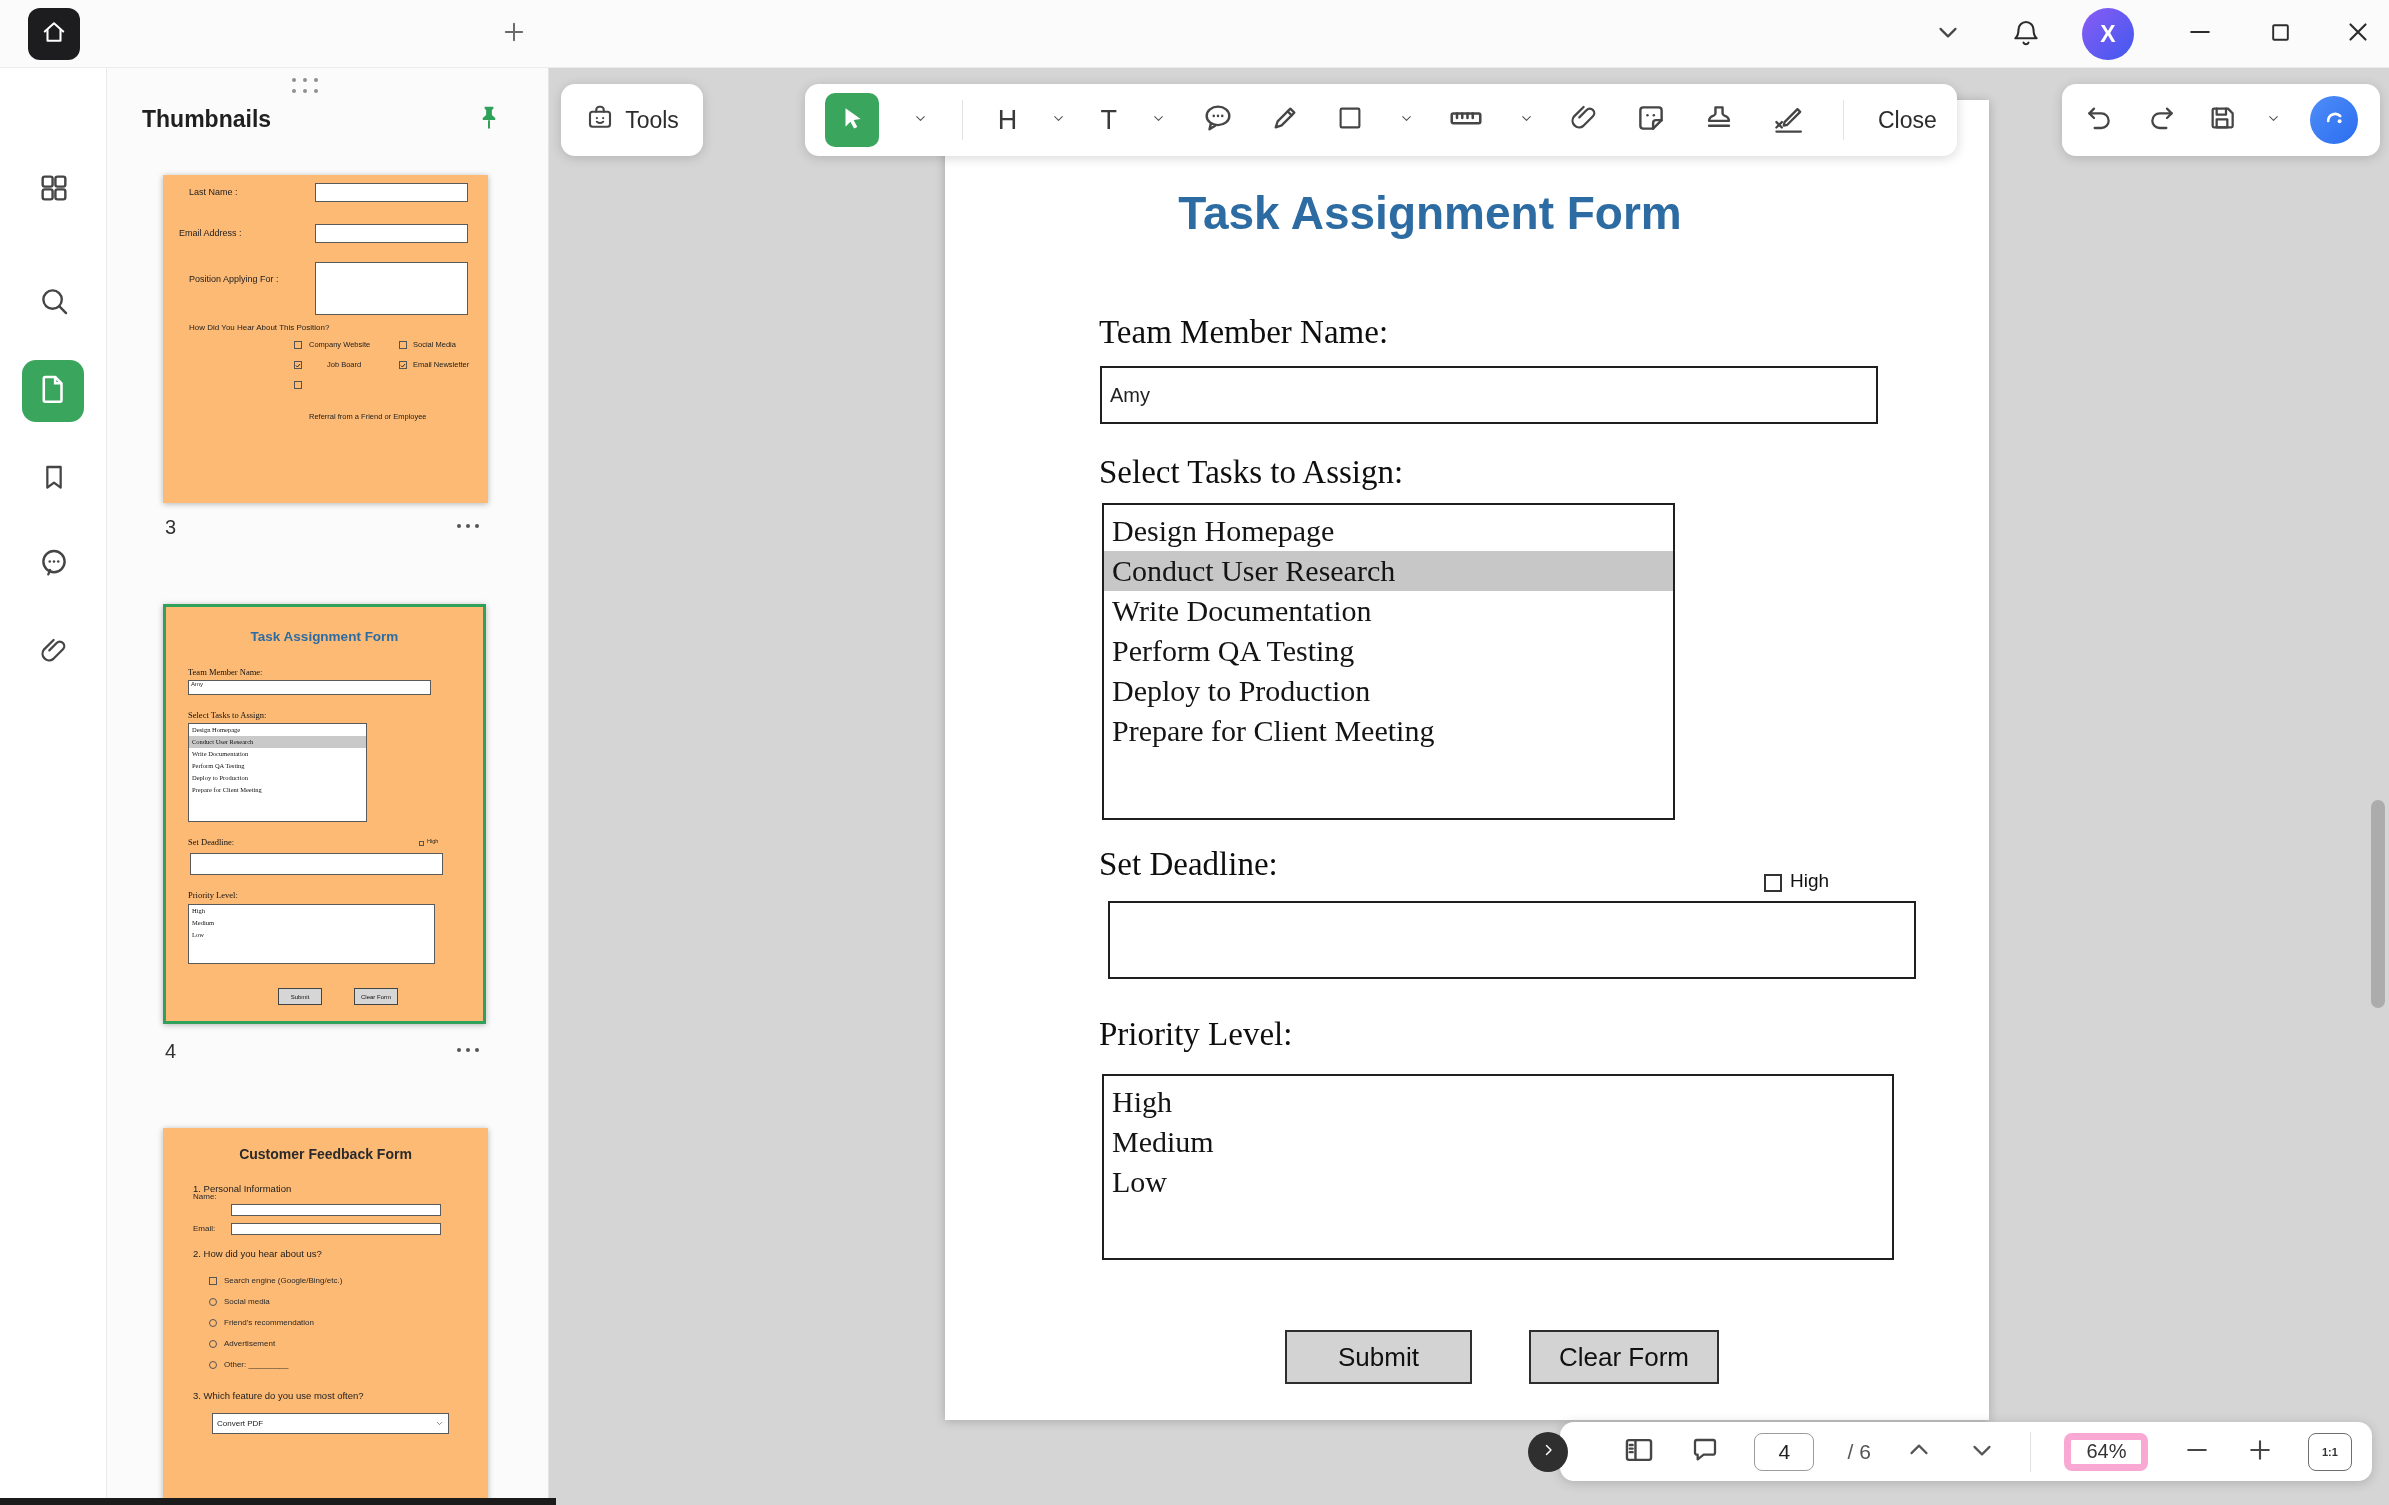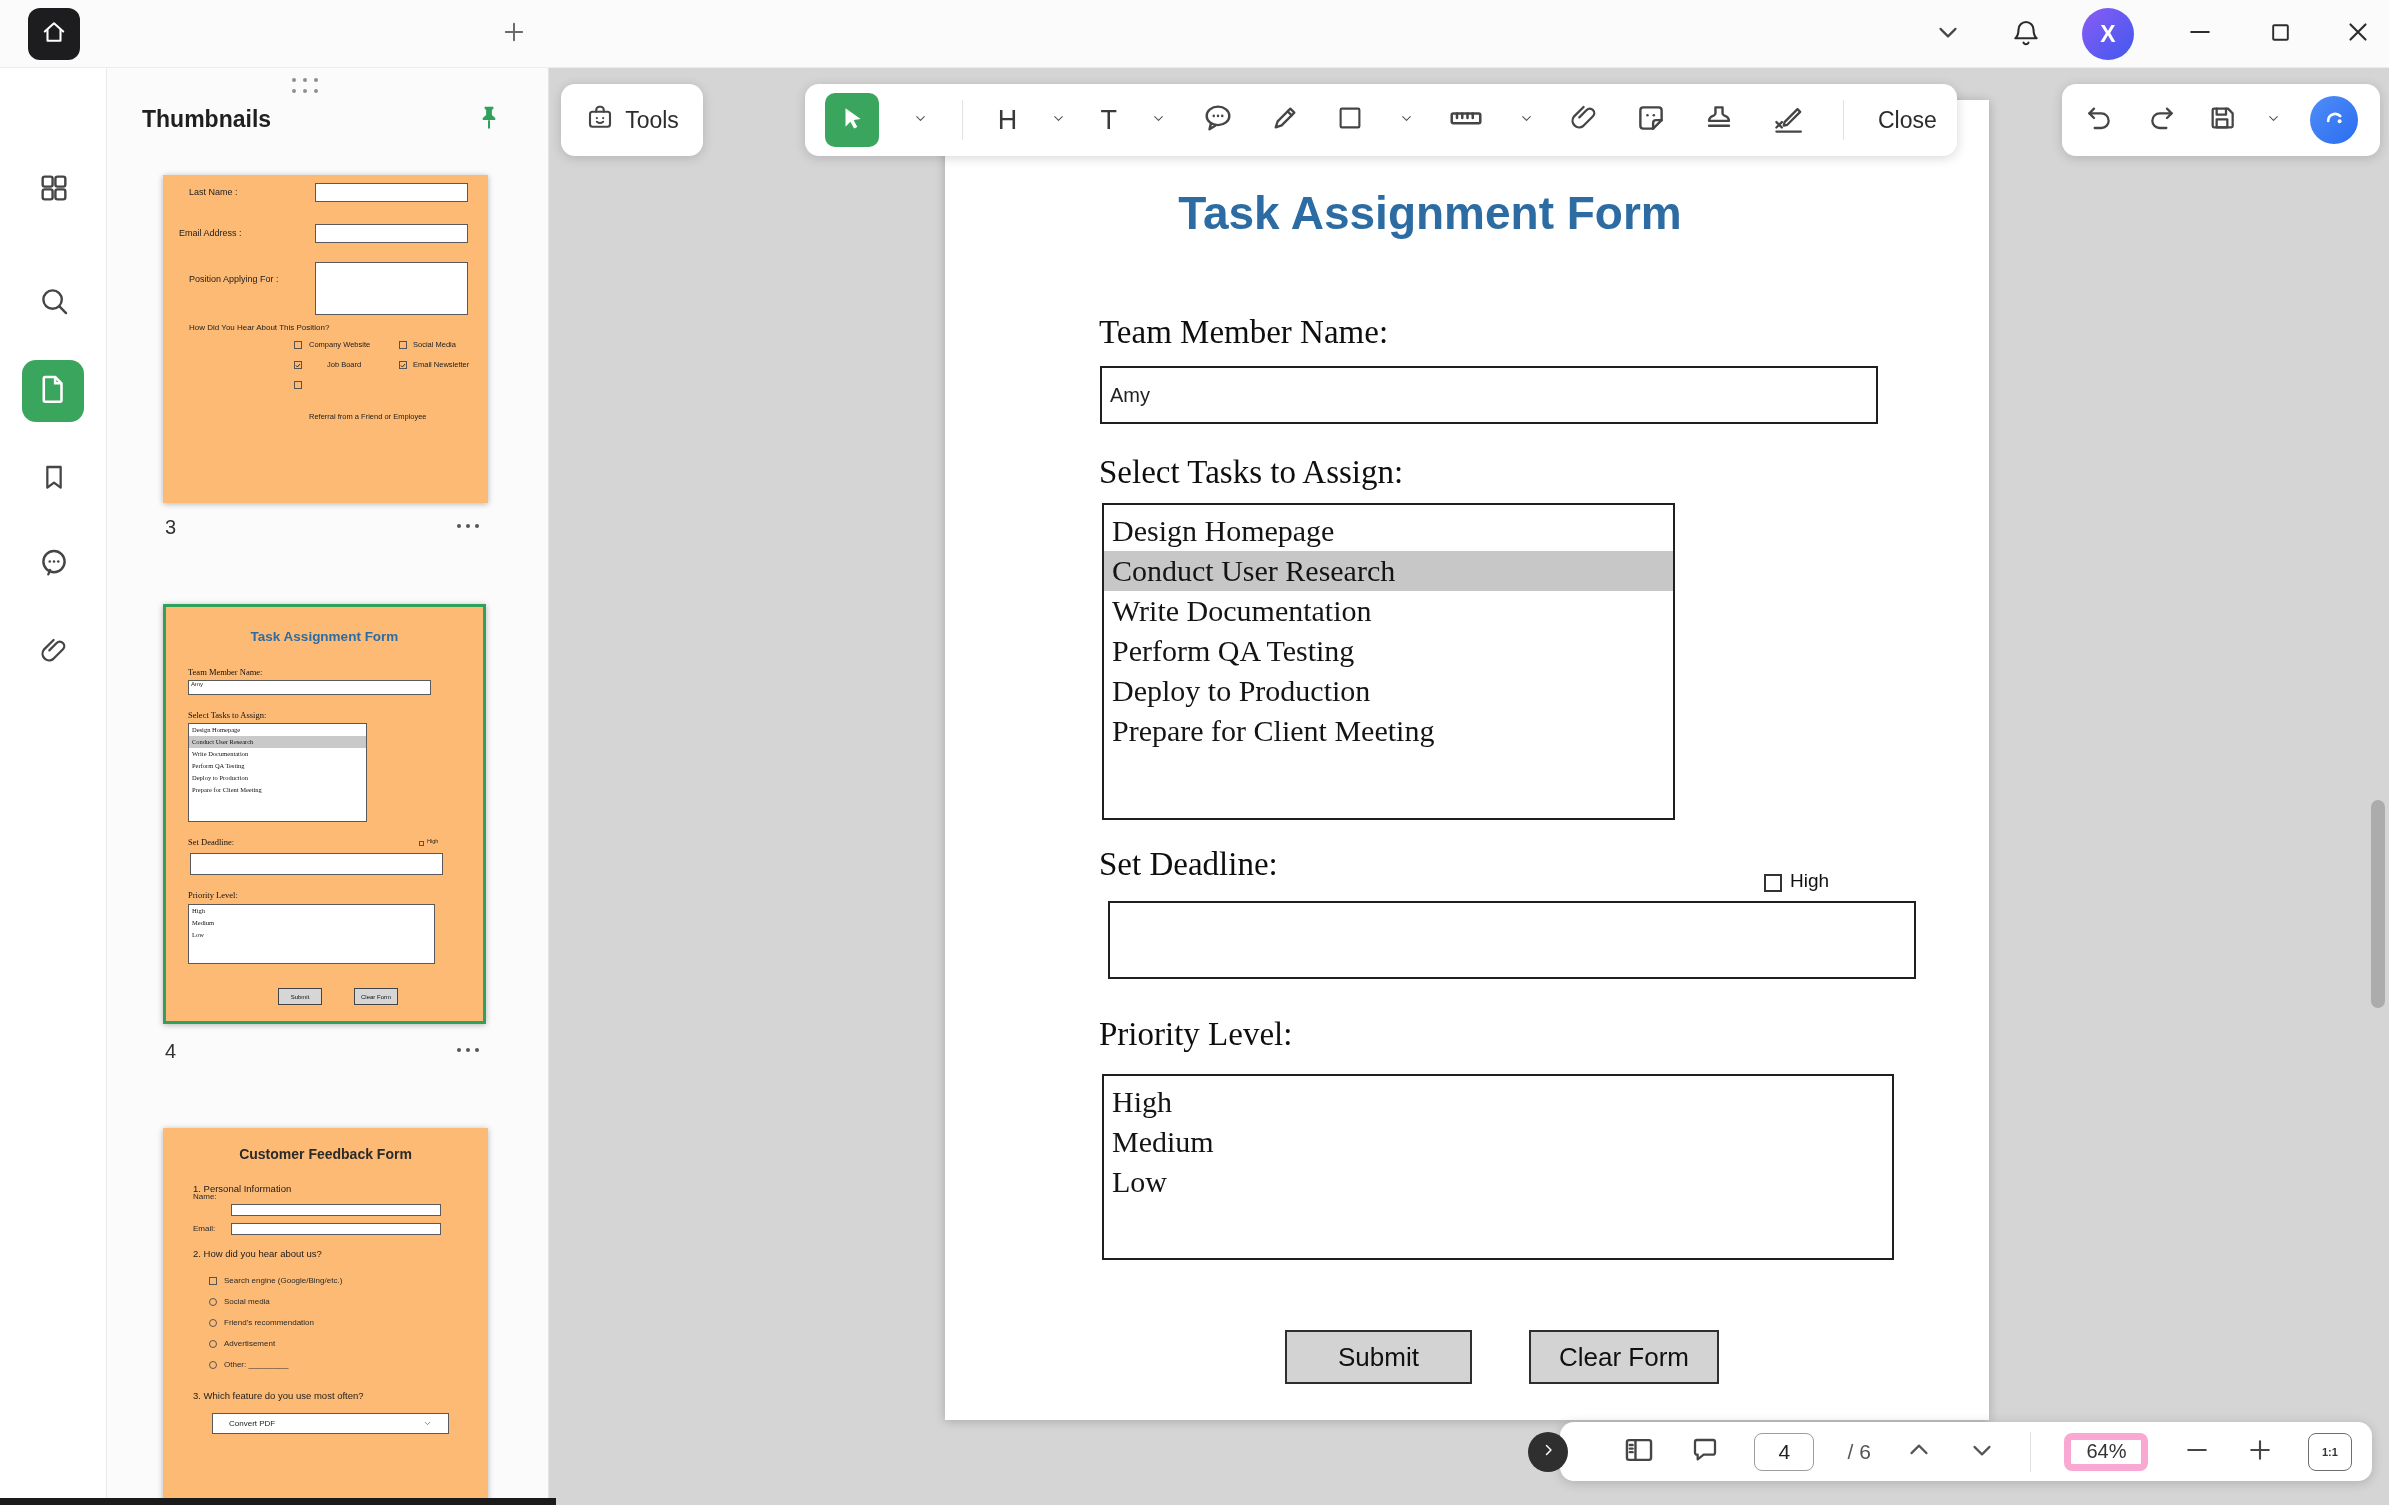--- a/index.html
+++ b/index.html
@@ -271,21 +271,21 @@
       <span class="m5opt" style="left:61px;top:148px;">Search engine (Google/Bing/etc.)</span>
       <span class="mrad" style="left:46px;top:170px;"></span>
       <span class="m5opt" style="left:61px;top:169px;">Social media</span>
       <span class="mrad" style="left:46px;top:191px;"></span>
       <span class="m5opt" style="left:61px;top:190px;">Friend's recommendation</span>
       <span class="mrad" style="left:46px;top:212px;"></span>
       <span class="m5opt" style="left:61px;top:211px;">Advertisement</span>
       <span class="mrad" style="left:46px;top:233px;"></span>
       <span class="m5opt" style="left:61px;top:232px;">Other: _________</span>
       <span class="m5lab" style="left:30px;top:262px;">3. Which feature do you use most often?</span>
-      <div class="mbox fx" style="left:49px;top:285px;width:237px;height:21px;justify-content:space-between;padding:0 16px;">
+      <div class="mbox fx" style="left:49px;top:285px;width:237px;height:21px;justify-content:space-between;padding:0 4px;">
         <span style="font-size:8px;color:#222;">Convert PDF</span>
         <svg class="st" width="9" height="9" viewBox="0 0 24 24">
             <path d="M6 9l6 6 6-6"></path>
           </svg>
       </div>
     </div>
   </aside>
 
   <main class="canvas">
     <div class="page">

